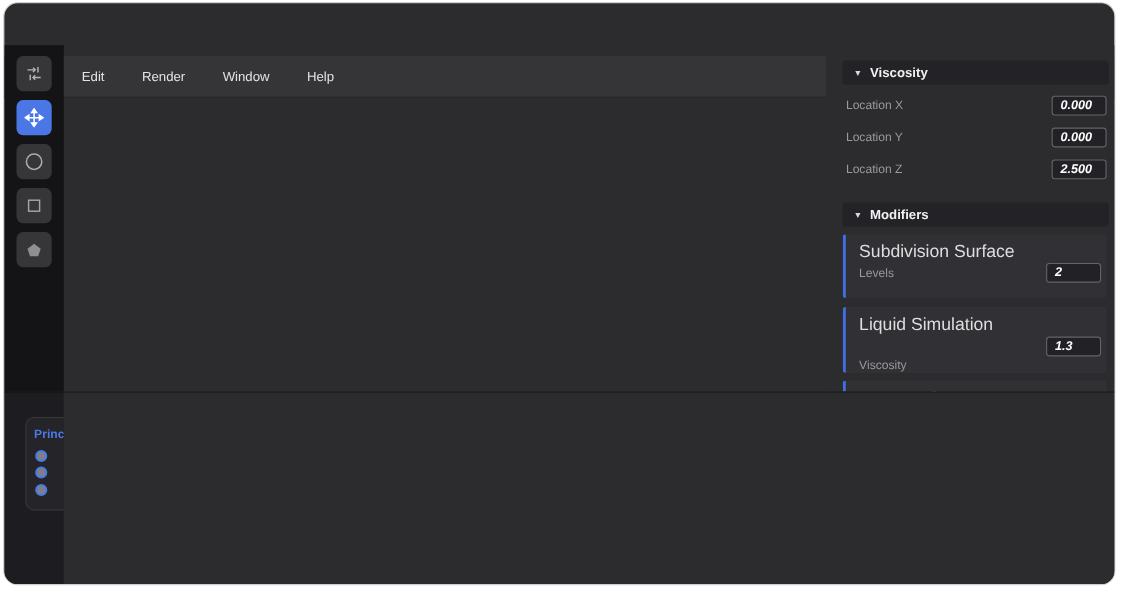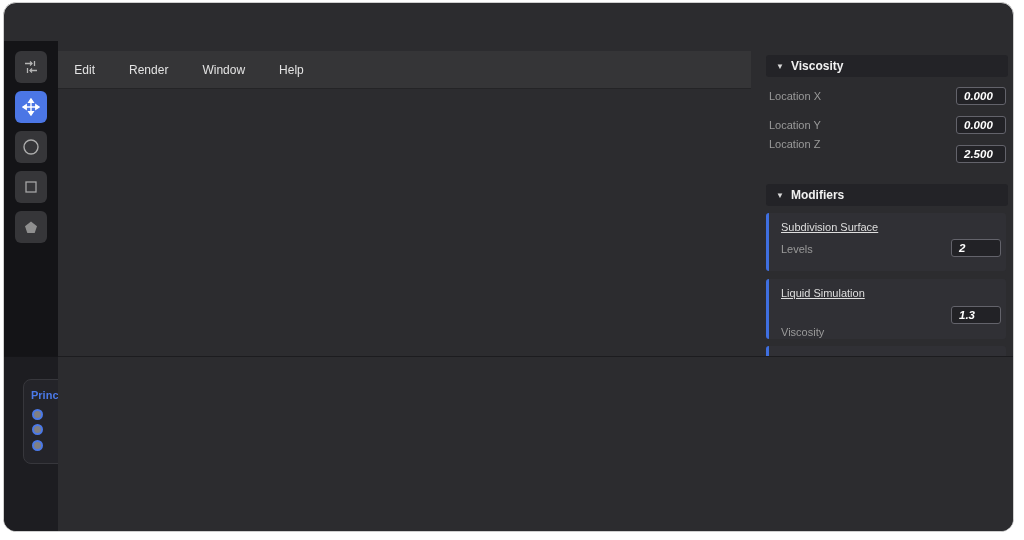--- a/index.html
+++ b/index.html
@@ -77,21 +77,21 @@
   .num-field{
     position:absolute; width:50px; height:18px;
     background:#222226; border:1px solid #63636b; border-radius:3px;
     display:flex; align-items:center; padding-left:7px;
     font-size:11.5px; font-weight:bold; color:#ffffff;font-style:italic;
   }
   .mod-card{
     position:absolute; left:15px; width:240px;
     background:#303035; border-left:3px solid #3f6fe0; border-radius:3px;
   }
-  .mod-title{ position:absolute; left:12px; top:8px; font-size:11px; color:#dedede;text-decoration:underline; }
+  .mod-title{ position:absolute; left:12px; top:8px; font-size:16px; color:#dedede; }
   .mod-param{ position:absolute; left:12px; height:18px; display:flex; align-items:center;
               font-size:11px; color:#9a9a9a;text-align:center; }
   .mod-field{ left:182px; }
 
   
   .node-area{
     position:absolute; left:0; top:353px; width:54px; height:177px;
     background:#1d1d21; border-top:1px solid #151518; overflow:hidden;
   }
   .node-card{
@@ -183,21 +183,21 @@
       <span class="arrow">▼</span>
       <span>Viscosity</span>
     </div>
 
     <div class="prop-label" style="top:46px">Location X</div>
     <div class="num-field" style="left:205px; top:46px">0.000</div>
 
     <div class="prop-label" style="top:75px">Location Y</div>
     <div class="num-field" style="left:205px; top:75px">0.000</div>
 
-    <div class="prop-label" style="top:94px">Location Z</div>
+    <div class="prop-label" style="top:104px">Location Z</div>
     <div class="num-field" style="left:205px; top:104px">2.500</div>
 
     <div class="section-header" style="top:143px">
       <span class="arrow">▼</span>
       <span>Modifiers</span>
     </div>
 
     <div class="mod-card" style="top:172px; height:58px">
       <div class="mod-title">Subdivision Surface</div>
       <div class="mod-param" style="top:27px">Levels</div>

